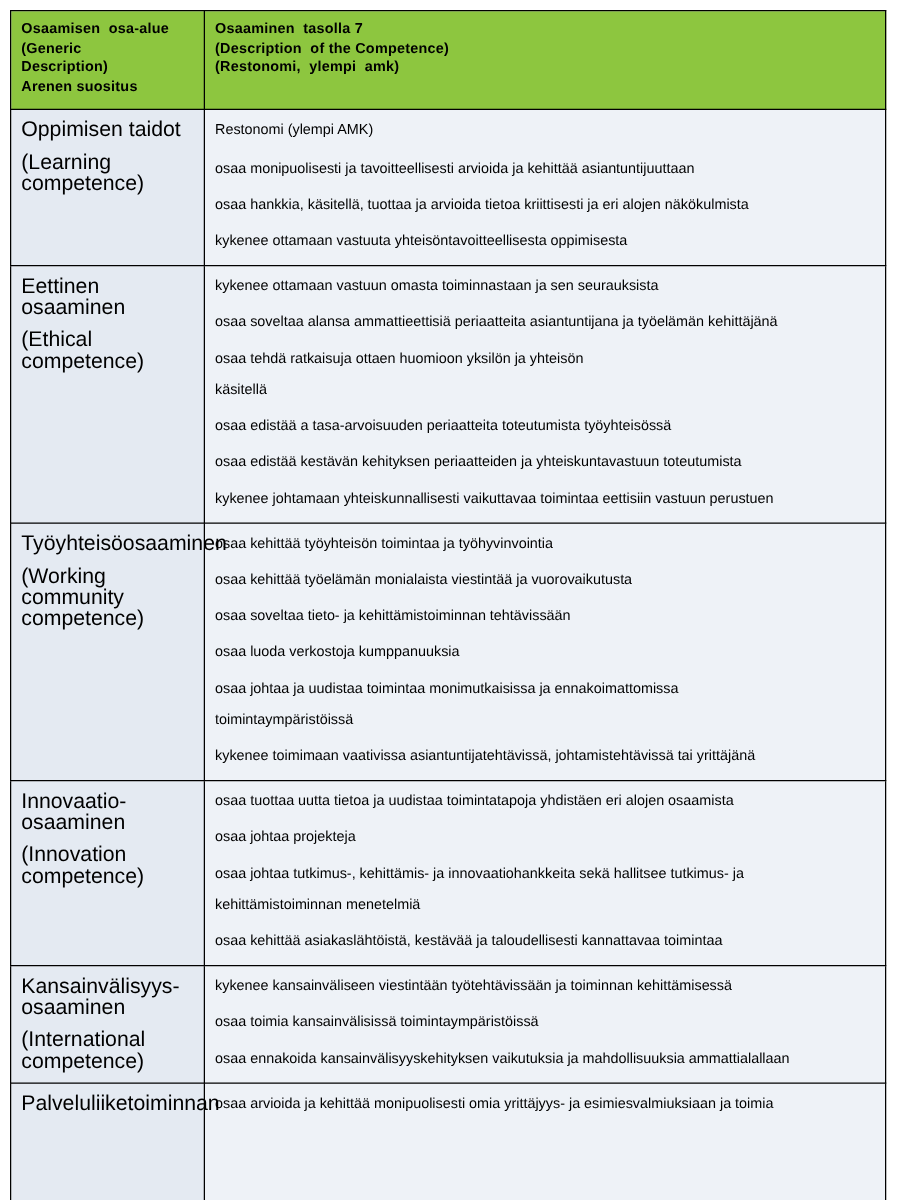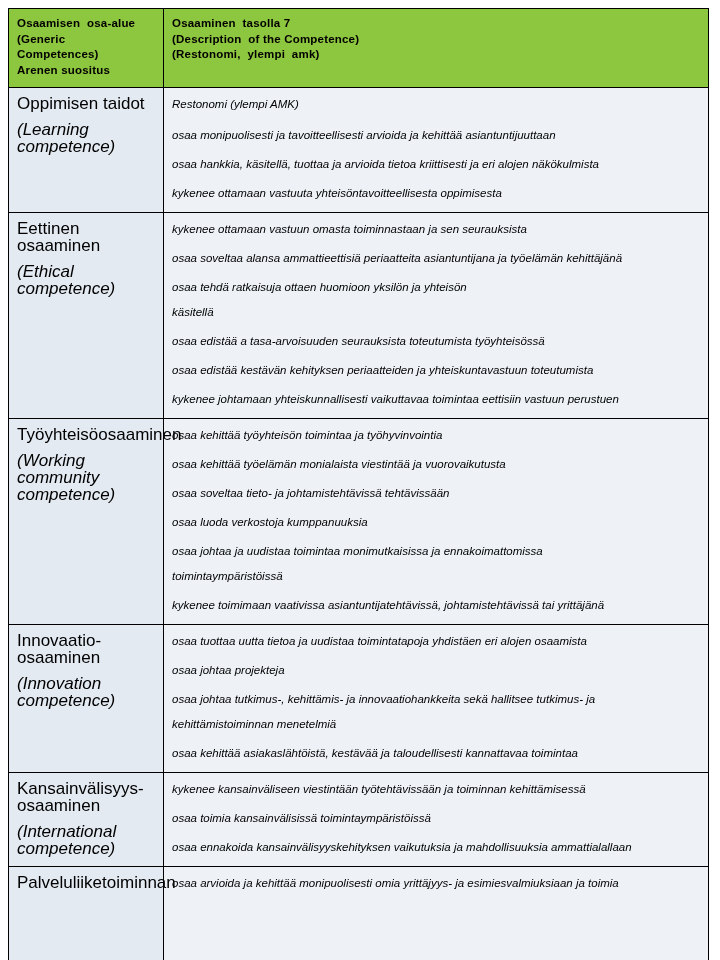--- a/index.html
+++ b/index.html
@@ -51,43 +51,43 @@
     background: #E4EAF2;
     font-size: 17px;
     line-height: 17px;
   }
   tr.body-row > td.desc-cell {
     background: #EEF2F7;
     font-size: 11.5px;
     line-height: 19px;
   }
   .cat-name { display: block; }
-  .cat-en { display: block; font-style: italic; margin-top: 9px; }
+  .cat-en { display: block; margin-top: 9px; }
   .cat-en .en-line { display: block; }
-  .desc-line { display: block; margin-bottom: 10px; font-style: italic; }
+  .desc-line { display: block; margin-bottom: 10px; }
   .desc-line:last-child { margin-bottom: 0; }
   .desc-line.tight { margin-bottom: 6px; }
   .desc-first { margin-bottom: 12px; }
 </style>
 </head>
 <body>
 
 <div id="sheet">
   <table class="comp-table">
     <colgroup>
       <col class="col-left">
       <col class="col-right">
     </colgroup>
     <tbody>
 
       <tr class="header-row">
         <td>
           <span class="hline">Osaamisen  osa-alue</span>
           <span class="hline">(Generic</span>
-          <span class="hline">Competences)</span>
+          <span class="hline">Description)</span>
           <span class="hline">Arenen suositus</span>
         </td>
         <td>
           <span class="hline">Osaaminen  tasolla 7</span>
           <span class="hline">(Description  of the Competence)</span>
           <span class="hline">(Restonomi,  ylempi  amk)</span>
         </td>
       </tr>
 
       <tr class="body-row">
@@ -110,38 +110,38 @@
           <span class="cat-name">Eettinen  osaaminen</span>
           <span class="cat-en">
             <span class="en-line">(Ethical  competence)</span>
           </span>
         </td>
         <td class="desc-cell">
           <span class="desc-line">kykenee  ottamaan  vastuun omasta toiminnastaan  ja sen seurauksista</span>
           <span class="desc-line">osaa soveltaa  alansa ammattieettisiä  periaatteita  asiantuntijana  ja työelämän  kehittäjänä</span>
           <span class="desc-line tight">osaa tehdä ratkaisuja  ottaen  huomioon  yksilön  ja yhteisön</span>
           <span class="desc-line">käsitellä</span>
-          <span class="desc-line">osaa edistää a tasa-arvoisuuden  seurauksista  toteutumista  työyhteisössä</span>
+          <span class="desc-line">osaa edistää a tasa-arvoisuuden  periaatteita  toteutumista  työyhteisössä</span>
           <span class="desc-line">osaa edistää kestävän  kehityksen  periaatteiden  ja yhteiskuntavastuun   toteutumista</span>
           <span class="desc-line">kykenee  johtamaan  yhteiskunnallisesti   vaikuttavaa  toimintaa  eettisiin  vastuun  perustuen</span>
         </td>
       </tr>
 
       <tr class="body-row">
         <td class="cat-cell">
           <span class="cat-name">Työyhteisöosaaminen</span>
           <span class="cat-en">
             <span class="en-line">(Working  community</span>
             <span class="en-line">competence)</span>
           </span>
         </td>
         <td class="desc-cell">
           <span class="desc-line">osaa kehittää  työyhteisön  toimintaa  ja työhyvinvointia</span>
           <span class="desc-line">osaa kehittää  työelämän  monialaista  viestintää  ja vuorovaikutusta</span>
-          <span class="desc-line">osaa soveltaa  tieto- ja johtamistehtävissä   tehtävissään</span>
+          <span class="desc-line">osaa soveltaa  tieto- ja kehittämistoiminnan   tehtävissään</span>
           <span class="desc-line">osaa luoda verkostoja  kumppanuuksia</span>
           <span class="desc-line tight">osaa johtaa ja uudistaa  toimintaa  monimutkaisissa  ja ennakoimattomissa</span>
           <span class="desc-line">toimintaympäristöissä</span>
           <span class="desc-line">kykenee  toimimaan  vaativissa  asiantuntijatehtävissä,   johtamistehtävissä  tai yrittäjänä</span>
         </td>
       </tr>
 
       <tr class="body-row">
         <td class="cat-cell">
           <span class="cat-name">Innovaatio-osaaminen</span>

